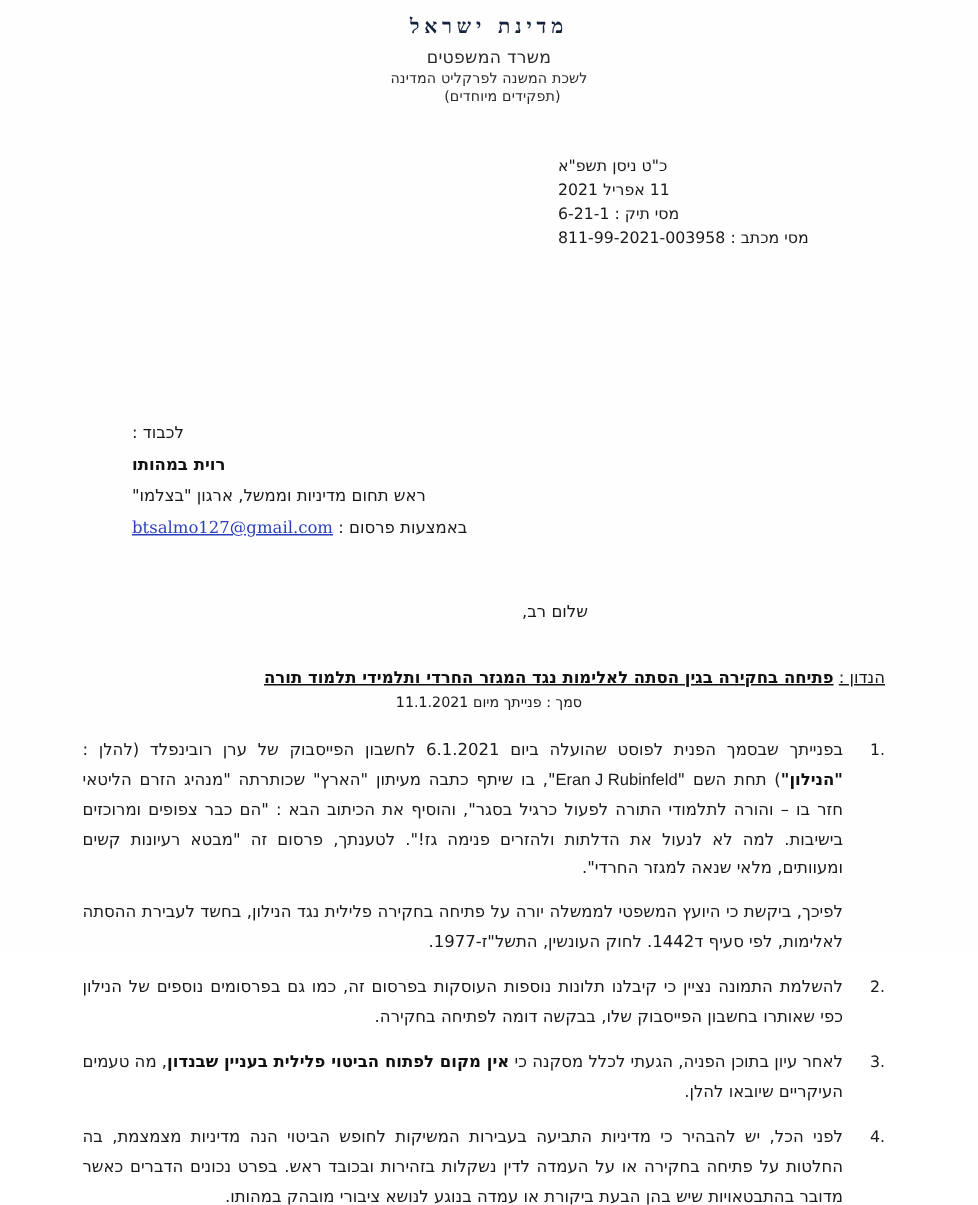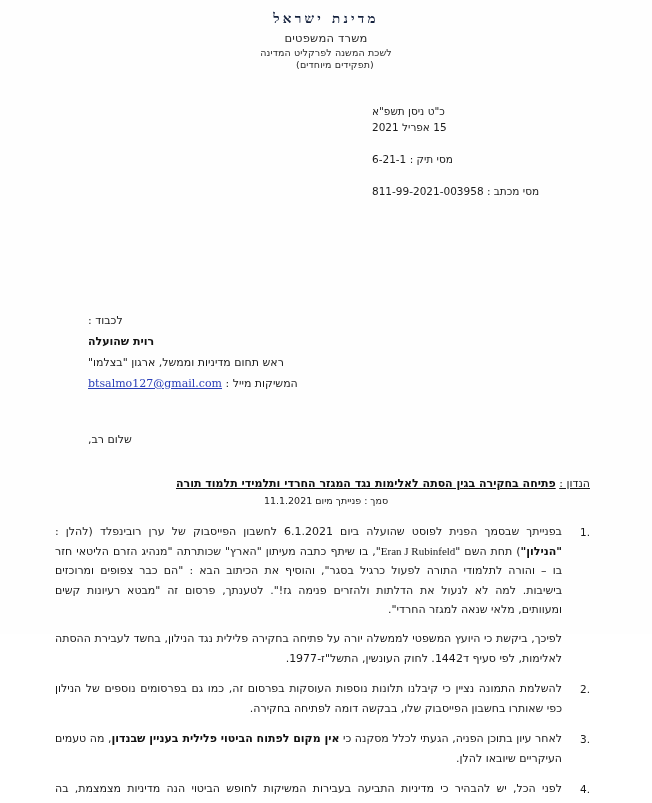--- a/index.html
+++ b/index.html
@@ -69,21 +69,20 @@
     direction: rtl;
   }
   .refblock .ref-line {
     white-space: nowrap;
   }
   .ref-label { unicode-bidi: isolate; }
   .ref-value {
     direction: ltr;
     unicode-bidi: embed;
     display: inline-block;
-    margin-top: 16px;
   }
 
   
   .addressee {
     margin-top: 111px;
     padding-left: 88px;
     text-align: left;
     font-size: 11px;
     line-height: 1.9;
     direction: rtl;
@@ -101,21 +100,21 @@
     text-decoration: underline;
     direction: ltr;
     unicode-bidi: embed;
     display: inline-block;
   }
 
   
   .greeting {
     margin-top: 38px;
     padding-left: 88px;
-    text-align: left;
+    text-align: center;
     font-size: 11px;
     color: #1a1a1a;
   }
 
   
   .subject-wrap {
     margin-top: 30px;
     padding: 0 62px 0 62px;
     text-align: center;
   }
@@ -169,21 +168,21 @@
     unicode-bidi: embed;
   }
   .para-body {
     flex: 1 1 auto;
     text-align: justify;
     text-align-last: right;
     color: #1a1a1a;
   }
   b.em { font-weight: bold; color: #111; }
   .lat {
-    font-family: Liberation Serif, serif;
+    font-family: Liberation Sans, sans-serif;
     direction: ltr;
     unicode-bidi: embed;
     display: inline-block;
   }
   .num-inline {
     direction: ltr;
     unicode-bidi: embed;
     display: inline-block;
   }
 </style>
@@ -194,37 +193,37 @@
 
   <div class="letterhead">
     <div class="lh-state">מדינת ישראל</div>
     <div class="lh-ministry">משרד המשפטים</div>
     <div class="lh-bureau">לשכת המשנה לפרקליט המדינה</div>
     <div class="lh-roles">(תפקידים מיוחדים)</div>
   </div>
 
   <div class="refblock">
     <div class="ref-line">כ"ט ניסן תשפ"א</div>
-    <div class="ref-line">15 אפריל 2021</div>
+    <div class="ref-line">11 אפריל 2021</div>
     <div class="ref-line">
       <span class="ref-label">מסי תיק :</span>
       <span class="ref-value">6-21-1</span>
     </div>
     <div class="ref-line">
       <span class="ref-label">מסי מכתב :</span>
       <span class="ref-value">811-99-2021-003958</span>
     </div>
   </div>
 
   <div class="addressee">
     <div class="addr-to">לכבוד :</div>
-    <div class="addr-name">רוית שהועלה</div>
+    <div class="addr-name">רוית במהותו</div>
     <div class="addr-role">ראש תחום מדיניות וממשל, ארגון "בצלמו"</div>
     <div class="addr-mail">
-      <span>המשיקות מייל :</span>
+      <span>באמצעות פרסום :</span>
       <a class="email-link" href="#">btsalmo127@gmail.com</a>
     </div>
   </div>
 
   <div class="greeting">שלום רב,</div>
 
   <div class="subject-wrap">
     <div class="subject-line">
       <span class="subject-label">הנדון :</span>
       <span class="subject-text">פתיחה בחקירה בגין הסתה לאלימות נגד המגזר החרדי ותלמידי תלמוד תורה</span>

